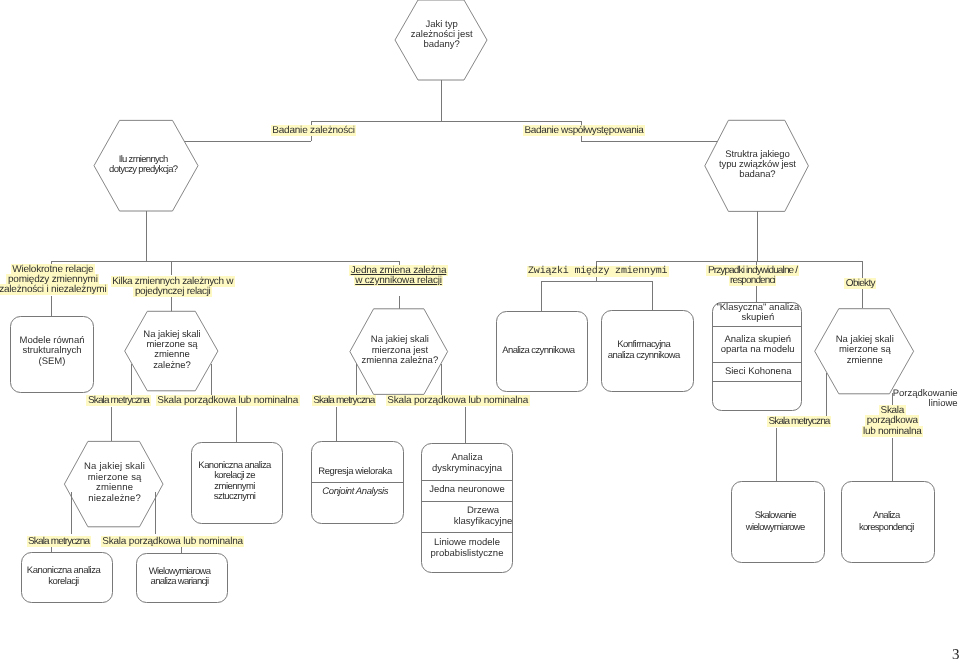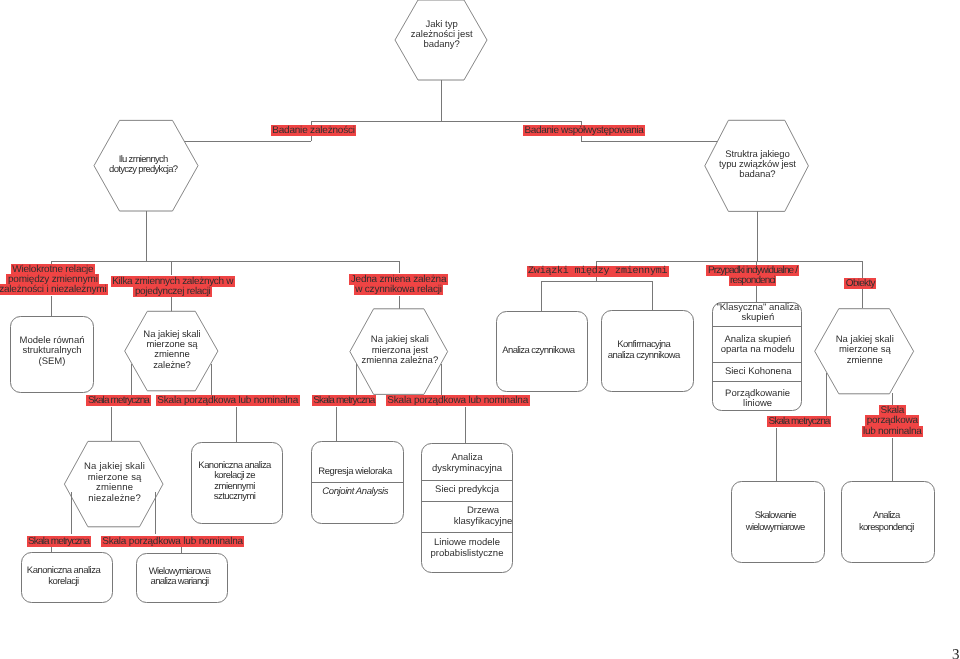--- a/index.html
+++ b/index.html
@@ -4,21 +4,21 @@
 <title>Diagram</title>
 <style>
   html,body{margin:0;padding:0;background:#ffffff;}
   body{width:960px;height:659px;overflow:hidden;
        font-family:"Liberation Sans",sans-serif;color:#404040;
        text-rendering:geometricPrecision;}
   #stage{position:relative;width:960px;height:580px;background:#fff;}
   svg#wires{position:absolute;left:0;top:0;width:960px;height:659px;}
   .elabel{position:absolute;text-align:center;font-size:10px;line-height:10px;
           letter-spacing:-0.2px;color:#2f2f2f;white-space:nowrap;}
-  .elabel > span{background:#ef4444;padding:0 1.5px;text-align:center;}
+  .elabel > span{background:#fef9c3;padding:0 1.5px;text-align:center;}
   .nodetext{position:absolute;text-align:center;font-size:9.5px;line-height:10.3px;
             letter-spacing:-0.3px;color:#2f2f2f;white-space:nowrap;}
   .ital{font-style:italic;}
   .pagenum{position:absolute;font-family:"Liberation Serif",serif;font-size:15px;color:#1f1f1f;}
 </style>
 </head>
 <body>
 
 <div id="stage">
   <svg id="wires" viewBox="0 0 960 659">
@@ -89,44 +89,44 @@
       <rect x="731.5" y="481.5" width="93" height="81" rx="10" ry="10" fill="#fff" stroke="#787878" stroke-width="1"></rect>
       <rect x="841.5" y="481.5" width="93" height="81" rx="10" ry="10" fill="#fff" stroke="#787878" stroke-width="1"></rect>
     </svg>
 <div class="nodetext" style="left: 0px; top: 19.6px; width: 400px; margin-left: 241.7px; line-height: 10.35px; letter-spacing: 0px;">Jaki typ<br>zależności jest<br>badany?</div>
     <div class="elabel" style="left: 0px; top: 125.5px; width: 400px; margin-left: 113.5px;"><span>Badanie zależności</span></div>
     <div class="elabel" style="left: 0px; top: 126.2px; width: 400px; margin-left: 384px; letter-spacing: -0.35px;"><span>Badanie współwystępowania</span></div>
     <div class="nodetext" style="left: 0px; top: 155.1px; width: 400px; margin-left: -56.8px; line-height: 10px; letter-spacing: -0.7px;">Ilu zmiennych<br>dotyczy predykcja?</div>
     <div class="nodetext" style="left: 0px; top: 150.1px; width: 400px; margin-left: 557.4px; line-height: 9.9px; letter-spacing: -0.1px;">Struktra jakiego<br>typu związków jest<br>badana?</div>
     <div class="elabel" style="left: 0px; top: 264.8px; width: 400px; margin-left: -147.2px;"><span>Wielokrotne relacje</span><br><span>pomiędzy zmiennymi</span><br><span>zależności i niezależnymi</span></div>
     <div class="elabel" style="left: 0px; top: 276.8px; width: 400px; margin-left: -27.3px; letter-spacing: -0.32px;"><span>Kilka zmiennych zależnych w</span><br><span>pojedynczej relacji</span></div>
-    <div class="elabel" style="left: 0px; top: 275px; width: 400px; margin-left: 198.5px;"><span>Jedna zmiena zależna</span><br><span>w czynnikowa relacji</span></div>
+    <div class="elabel" style="left: 0px; top: 266px; width: 400px; margin-left: 198.5px; text-decoration: underline;"><span>Jedna zmiena zależna</span><br><span>w czynnikowa relacji</span></div>
     <div class="elabel" style="left: 0px; top: 266.8px; width: 400px; margin-left: 397.7px; font-family: Liberation Mono, monospace;"><span>Związki między zmiennymi</span></div>
     <div class="elabel" style="left: 0px; top: 265.5px; width: 400px; margin-left: 552.5px; letter-spacing: -0.87px;"><span>Przypadki indywidualne /</span><br><span>respondenci</span></div>
     <div class="elabel" style="left: 0px; top: 278.7px; width: 400px; margin-left: 660.3px; letter-spacing: -0.72px;"><span>Obiekty</span></div>
     <div class="nodetext" style="left: 0px; top: 335.9px; width: 400px; margin-left: -148px; line-height: 10.6px; letter-spacing: 0px;">Modele równań<br>strukturalnych<br>(SEM)</div>
     <div class="nodetext" style="left: 0px; top: 329.9px; width: 400px; margin-left: -28px; line-height: 10.3px; letter-spacing: -0.05px;">Na jakiej skali<br>mierzone są<br>zmienne<br>zależne?</div>
     <div class="nodetext" style="left: 0px; top: 335.4px; width: 400px; margin-left: 199.9px; line-height: 10.4px; letter-spacing: 0px;">Na jakiej skali<br>mierzona jest<br>zmienna zależna?</div>
     <div class="nodetext" style="left: 0px; top: 345.5px; width: 400px; margin-left: 338.3px; letter-spacing: -0.6px;">Analiza czynnikowa</div>
     <div class="nodetext" style="left: 0px; top: 340.1px; width: 400px; margin-left: 443.8px; line-height: 10.4px; letter-spacing: -0.55px;">Konfirmacyjna<br>analiza czynnikowa</div>
     <div class="nodetext" style="left: 0px; top: 302.7px; width: 400px; margin-left: 557.8px; line-height: 10.3px; letter-spacing: 0px;">"Klasyczna" analiza<br>skupień</div>
     <div class="nodetext" style="left: 0px; top: 334.9px; width: 400px; margin-left: 557.7px; line-height: 10.3px; letter-spacing: 0px;">Analiza skupień<br>oparta na modelu</div>
     <div class="nodetext" style="left: 0px; top: 367.4px; width: 400px; margin-left: 558.2px; line-height: 10.3px; letter-spacing: 0px; text-align: center;">Sieci Kohonena</div>
-    <div class="nodetext" style="left: 0px; top: 388.7px; width: 400px; margin-left: 557.6px; line-height: 10.3px; letter-spacing: 0px;">Porządkowanie<br>liniowe</div>
+    <div class="nodetext" style="left: 0px; top: 388.7px; width: 400px; margin-left: 557.6px; line-height: 10.3px; letter-spacing: 0px; text-align: right;">Porządkowanie<br>liniowe</div>
     <div class="nodetext" style="left: 0px; top: 334.7px; width: 400px; margin-left: 664.8px; line-height: 10.6px; letter-spacing: 0px;">Na jakiej skali<br>mierzone są<br>zmienne</div>
     <div class="elabel" style="left: 0px; top: 395.6px; width: 400px; margin-left: -81.5px; letter-spacing: -0.85px;"><span>Skala metryczna</span></div>
     <div class="elabel" style="left: 0px; top: 395.6px; width: 400px; margin-left: 27.7px;"><span>Skala porządkowa lub nominalna</span></div>
     <div class="nodetext" style="left: 0px; top: 461.9px; width: 400px; margin-left: -85.4px; line-height: 10.8px; letter-spacing: 0.2px;">Na jakiej skali<br>mierzone są<br>zmienne<br>niezależne?</div>
     <div class="nodetext" style="left: 0px; top: 460.8px; width: 400px; margin-left: 34.6px; line-height: 10.4px; letter-spacing: -0.55px;">Kanoniczna analiza<br>korelacji ze<br>zmiennymi<br>sztucznymi</div>
     <div class="elabel" style="left: 0px; top: 395.7px; width: 400px; margin-left: 143.9px; letter-spacing: -0.85px;"><span>Skala metryczna</span></div>
     <div class="elabel" style="left: 0px; top: 395.7px; width: 400px; margin-left: 257.7px;"><span>Skala porządkowa lub nominalna</span></div>
     <div class="nodetext" style="left: 0px; top: 466.6px; width: 400px; margin-left: 155px; letter-spacing: -0.4px;">Regresja wieloraka</div>
     <div class="nodetext ital" style="left: 0px; top: 487px; width: 400px; margin-left: 155.2px; letter-spacing: -0.4px;">Conjoint Analysis</div>
     <div class="nodetext" style="left: 0px; top: 453.1px; width: 400px; margin-left: 267px; line-height: 10.6px; letter-spacing: 0px;">Analiza<br>dyskryminacyjna</div>
-    <div class="nodetext" style="left: 0px; top: 484.6px; width: 400px; margin-left: 267px; line-height: 10.6px; letter-spacing: 0px;">Sieci predykcja</div>
+    <div class="nodetext" style="left: 0px; top: 484.6px; width: 400px; margin-left: 267px; line-height: 10.6px; letter-spacing: 0px;">Jedna neuronowe</div>
     <div class="nodetext" style="left: 16px; top: 506px; width: 400px; margin-left: 267px; line-height: 10.6px; letter-spacing: 0px;">Drzewa<br>klasyfikacyjne</div>
     <div class="nodetext" style="left: 0px; top: 538px; width: 400px; margin-left: 267px; line-height: 10.6px; letter-spacing: 0px;">Liniowe modele<br>probabislistyczne</div>
     <div class="elabel" style="left: 0px; top: 537px; width: 400px; margin-left: -141.4px; letter-spacing: -0.85px;"><span>Skala metryczna</span></div>
     <div class="elabel" style="left: 0px; top: 537px; width: 400px; margin-left: -27.4px;"><span>Skala porządkowa lub nominalna</span></div>
     <div class="nodetext" style="left: 0px; top: 566.2px; width: 400px; margin-left: -136.5px; line-height: 10.4px; letter-spacing: -0.5px;">Kanoniczna analiza<br>korelacji</div>
     <div class="nodetext" style="left: 0px; top: 566.6px; width: 400px; margin-left: -20.5px; line-height: 10.6px; letter-spacing: -0.7px;">Wielowymiarowa<br>analiza wariancji</div>
     <div class="elabel" style="left: 0px; top: 416.7px; width: 400px; margin-left: 599px; letter-spacing: -0.85px;"><span>Skala metryczna</span></div>
     <div class="elabel" style="left: 0px; top: 405.5px; width: 400px; margin-left: 692.3px; line-height: 10.6px; letter-spacing: -0.3px;"><span>Skala</span><br><span>porządkowa</span><br><span>lub nominalna</span></div>
     <div class="nodetext" style="left: 0px; top: 510.4px; width: 400px; margin-left: 575.2px; line-height: 11.2px; letter-spacing: -0.75px;">Skalowanie<br>wielowymiarowe</div>
     <div class="nodetext" style="left: 0px; top: 510.4px; width: 400px; margin-left: 686.3px; line-height: 11.2px; letter-spacing: -0.65px;">Analiza<br>korespondencji</div>

